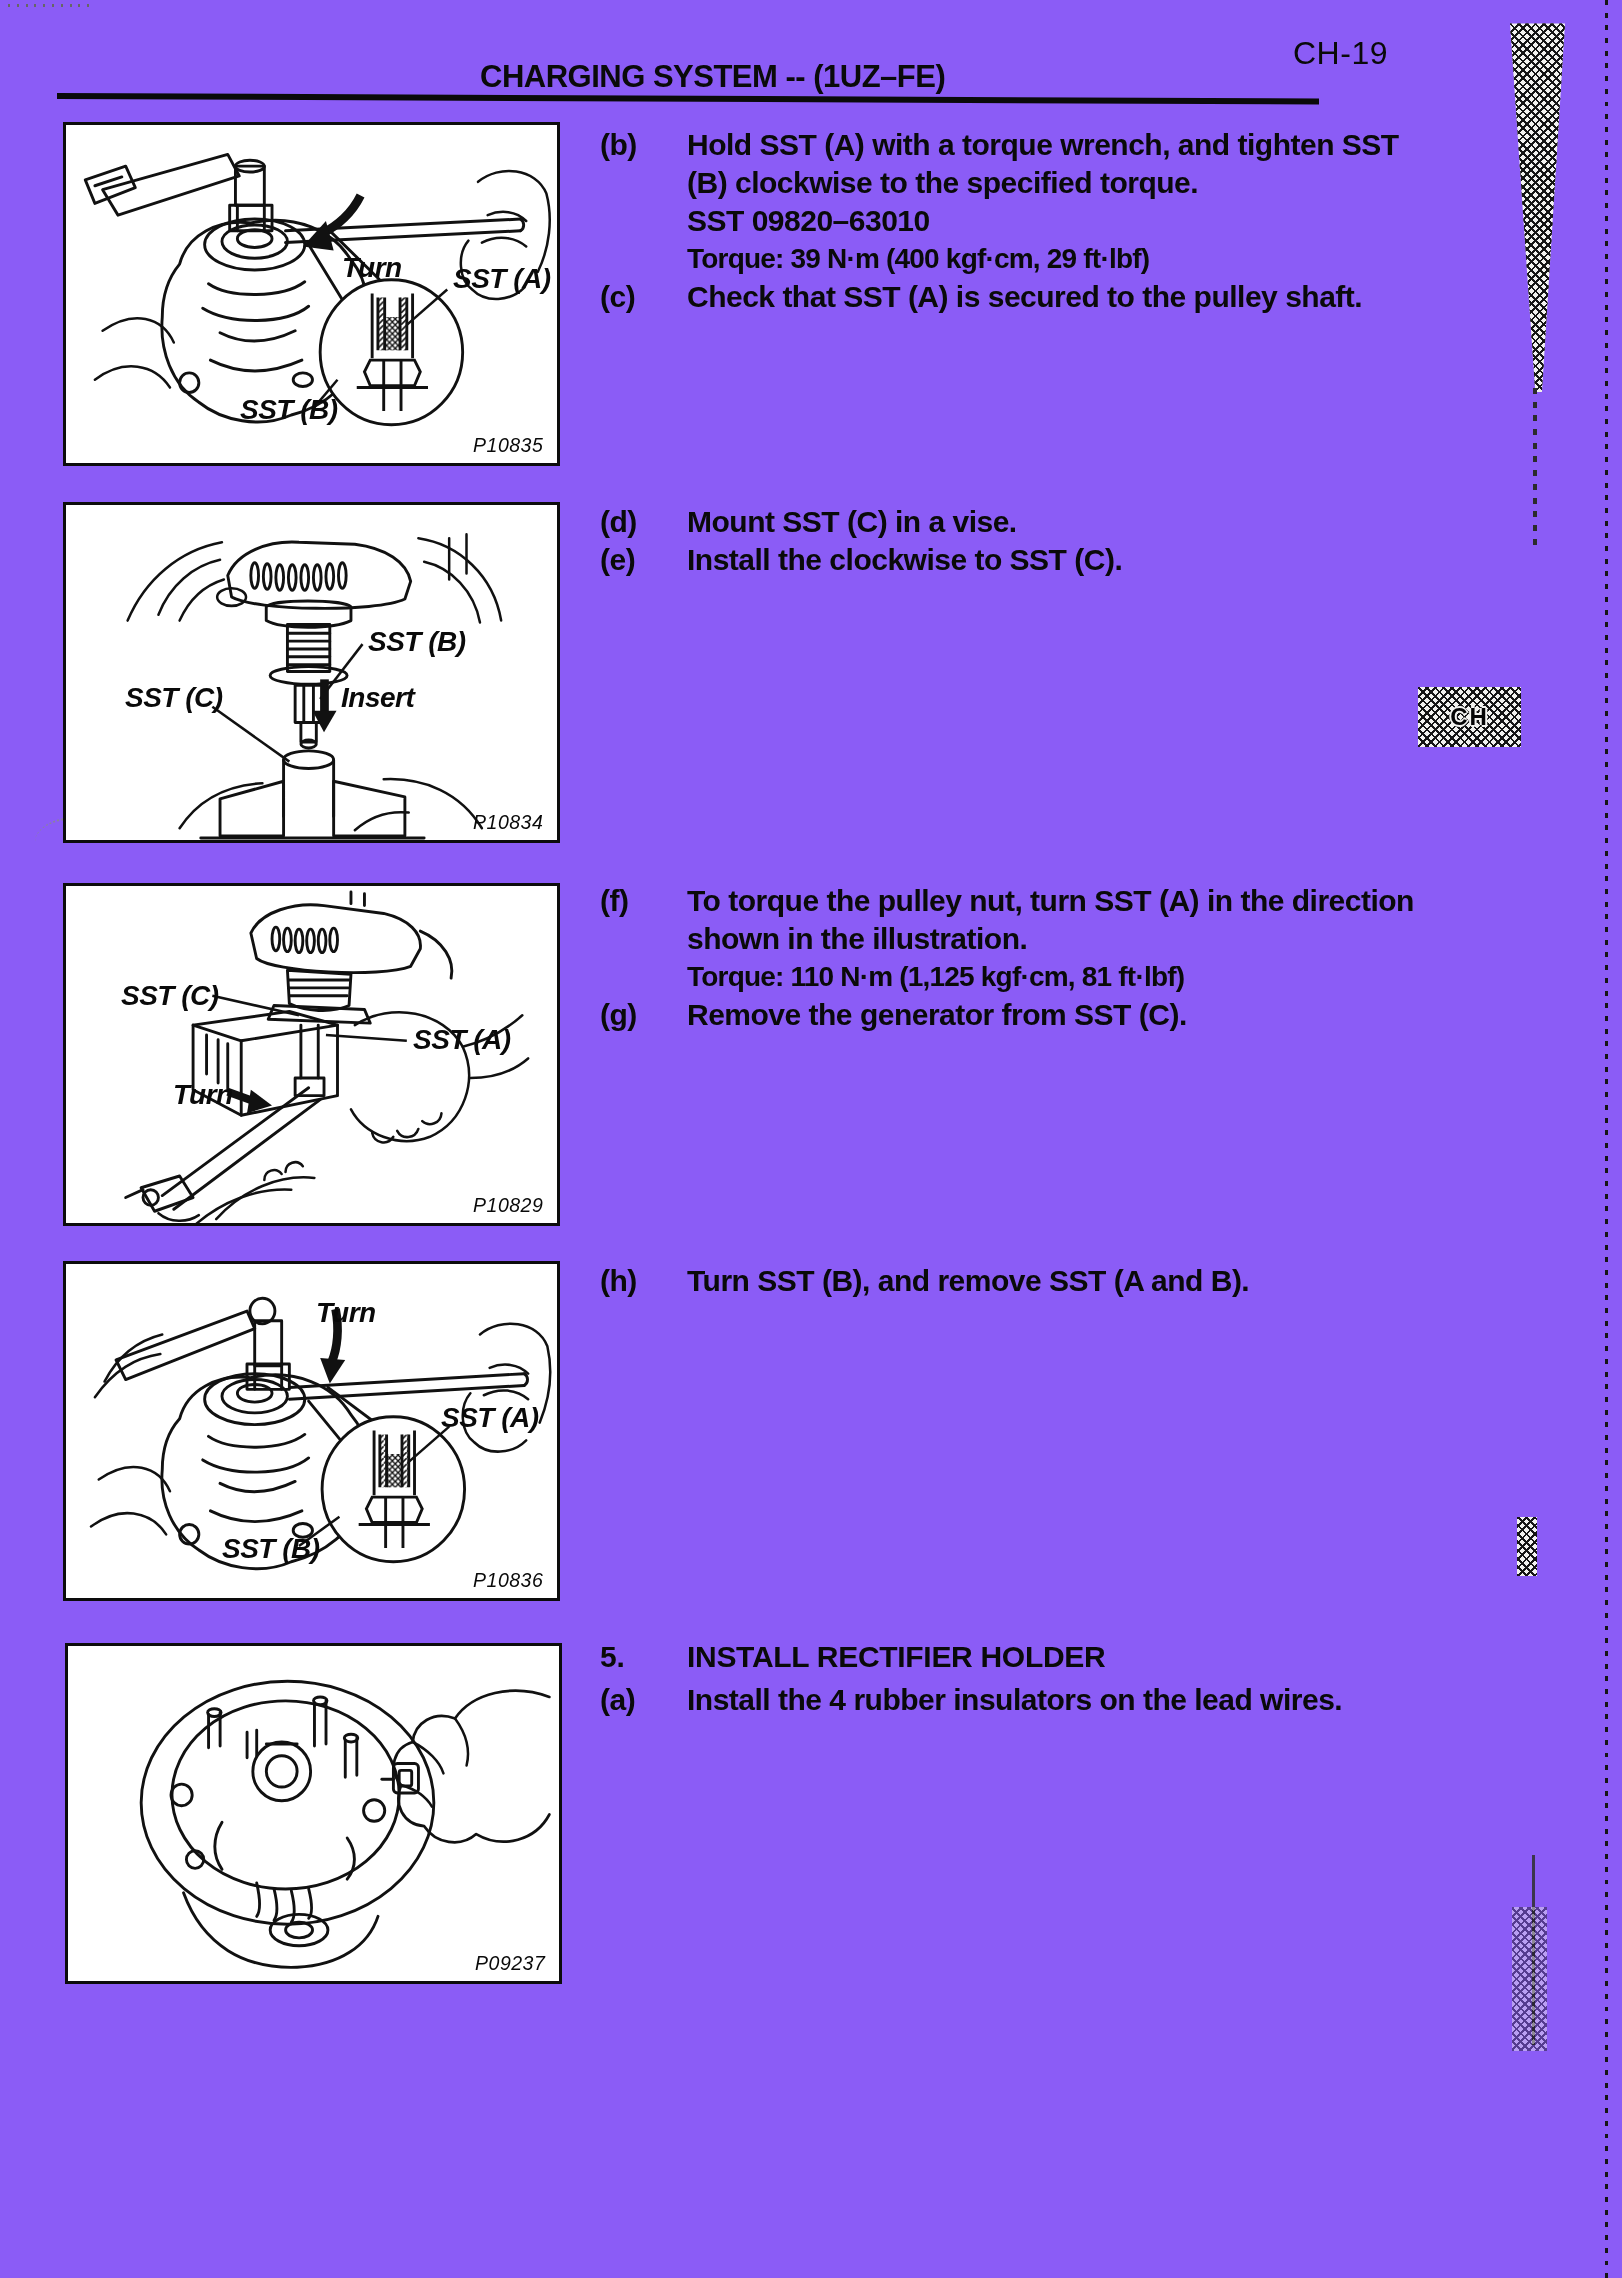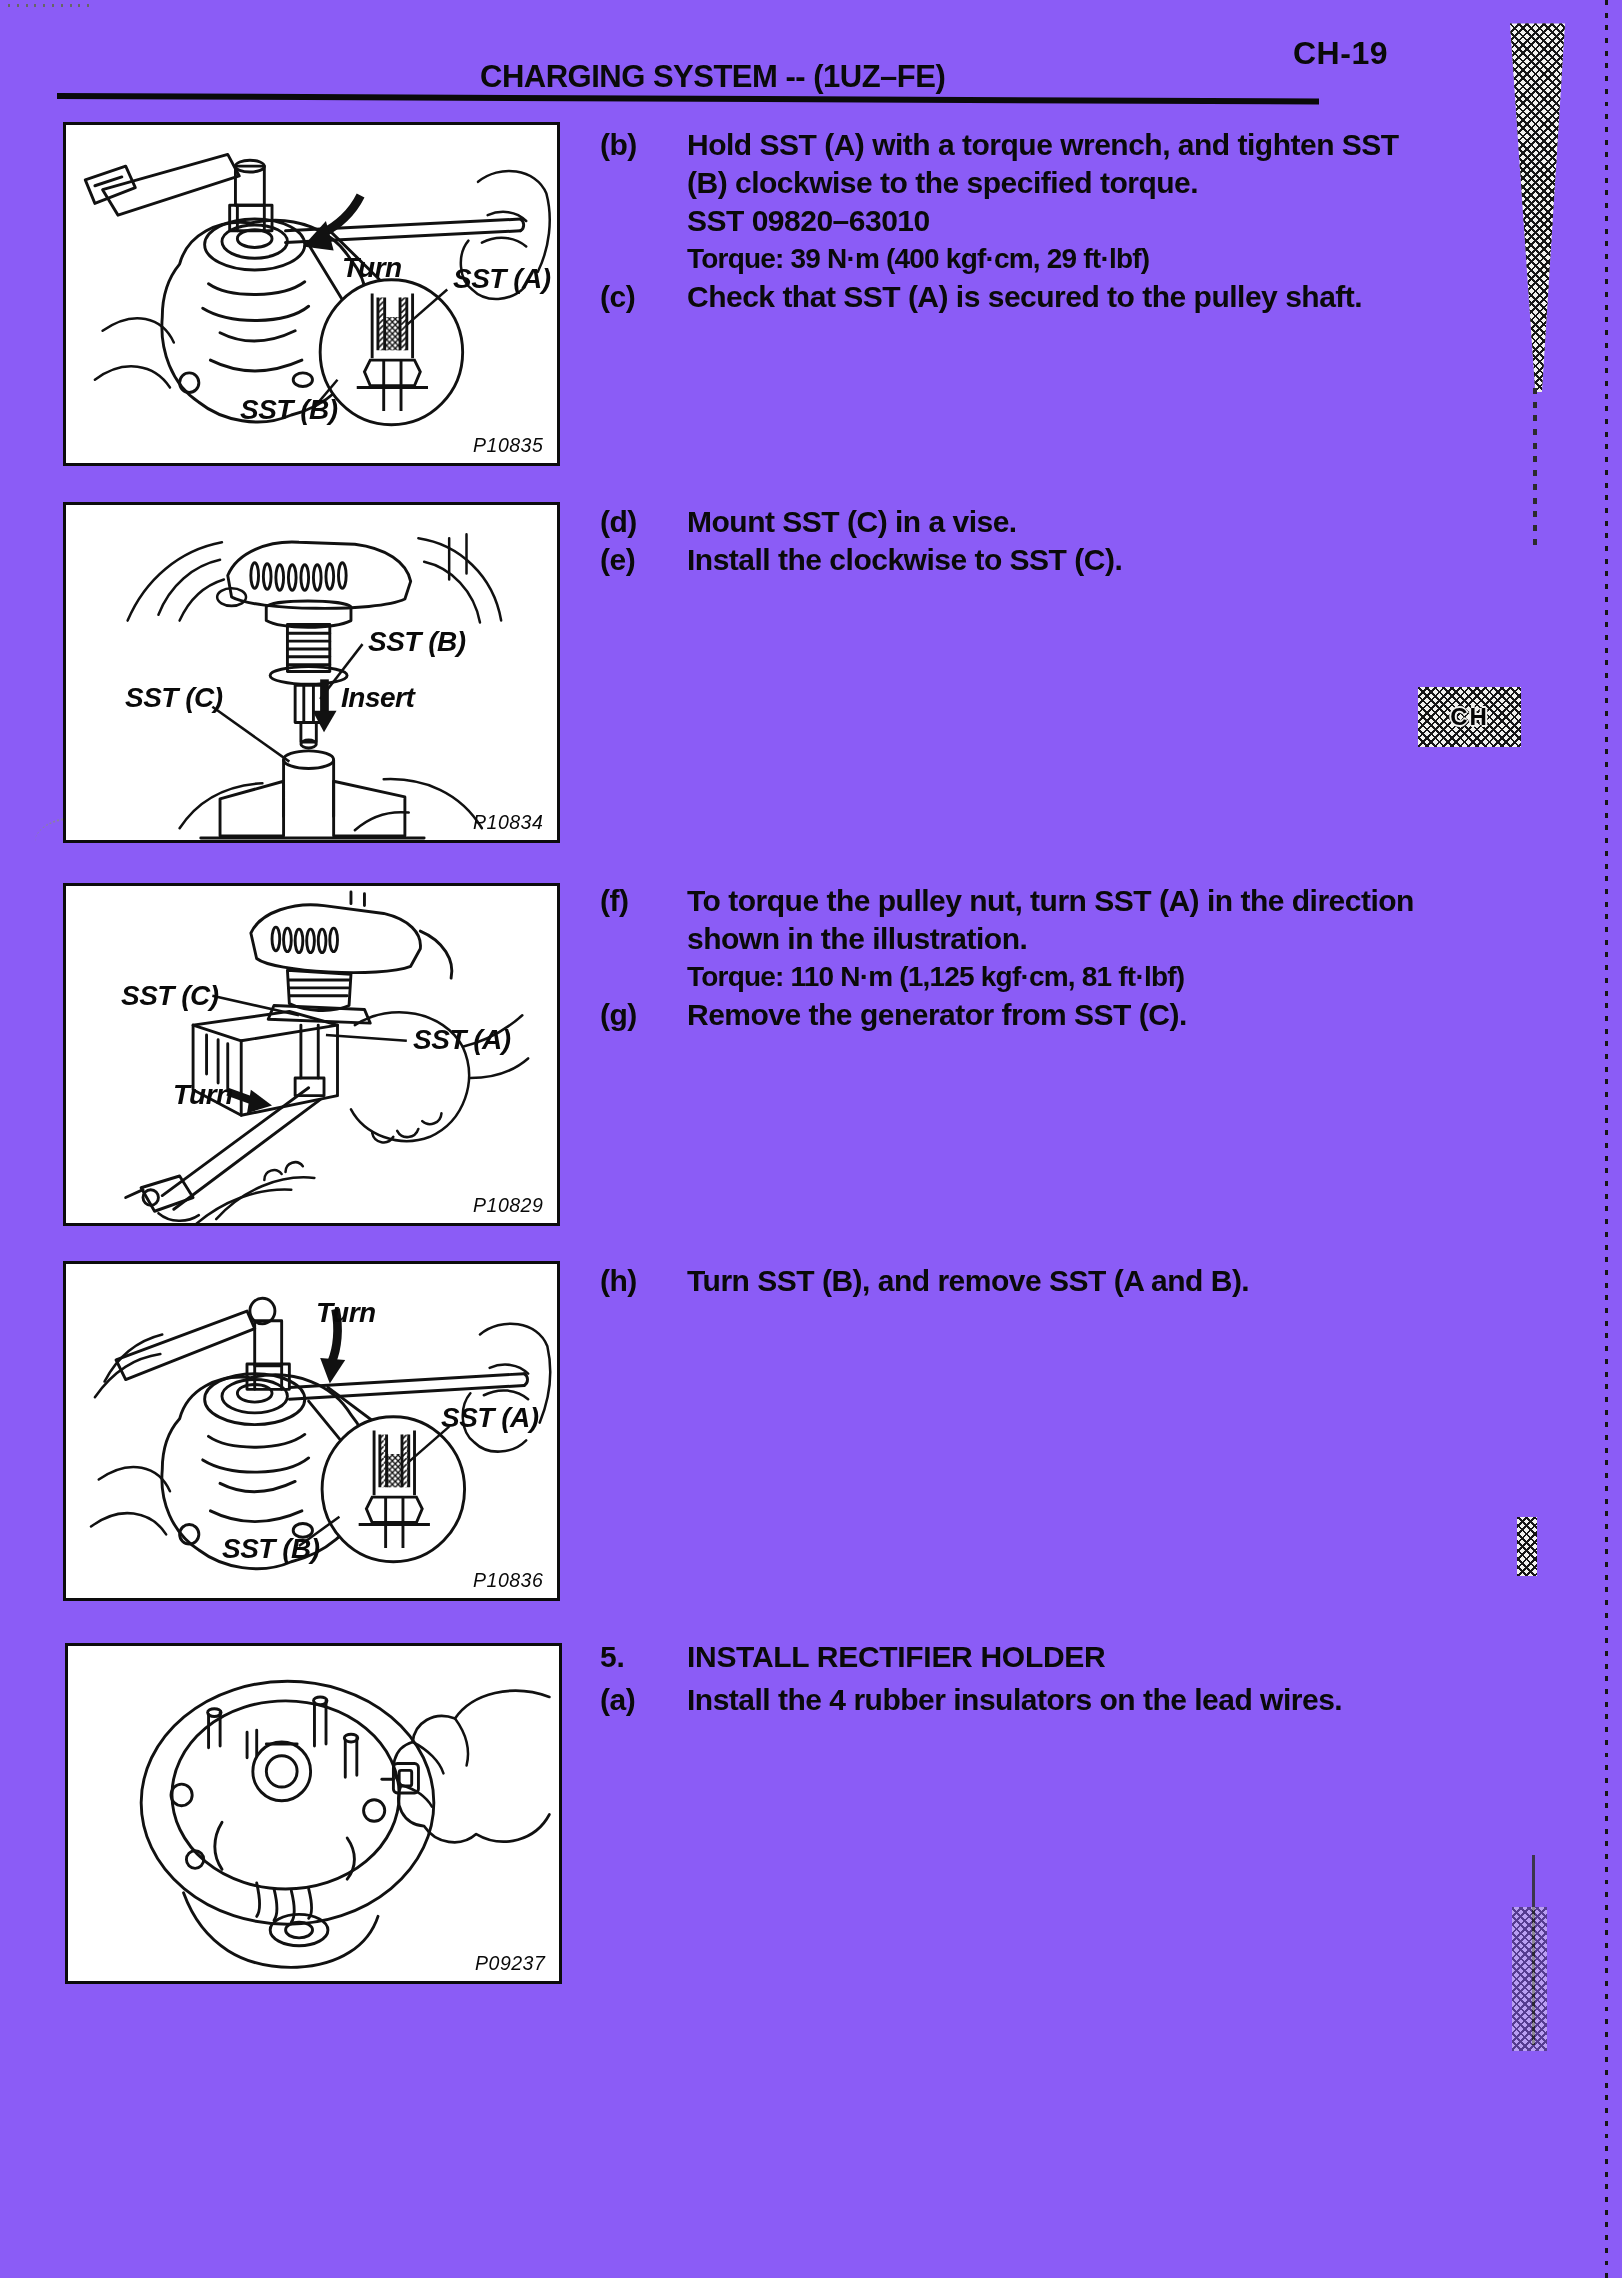--- a/index.html
+++ b/index.html
@@ -4,21 +4,21 @@
 <title>CH-19 Charging System</title>
 <style>
   html,body{margin:0;padding:0;background:#e8e8e8;}
   .page{
     position:relative;width:1623px;height:2278px;margin:0 auto;
     background:#8b5cf6;overflow:hidden;color:#0a0a0a;
     font-family:"Liberation Sans",sans-serif;
   }
   
   .title{position:absolute;left:480px;top:59px;font-size:31px;font-weight:700;letter-spacing:-0.5px;white-space:nowrap;}
-  .pagenum{position:absolute;left:1293px;top:35px;font-size:32px;font-weight:700;letter-spacing:0.5px;}
+  .pagenum{position:absolute;left:1293px;top:35px;font-size:32px;font-weight:400;letter-spacing:0.5px;}
   .hrule{position:absolute;left:57px;top:93px;width:1262px;height:5.9px;background:#0a0a0a;transform:rotate(.25deg);transform-origin:left center;}
   .corner-dots{position:absolute;left:7.8px;top:3.9px;width:86px;height:2.9px;background:repeating-linear-gradient(to right,#666 0 2px,transparent 2px 8.8px);}
   
   .fig{position:absolute;left:63px;width:497px;border:3.9px solid #0c0c0c;background:#fff;box-sizing:border-box;font-style:italic;}
   #fig1{top:122px;height:344px}
   #fig2{top:502px;height:341px}
   #fig3{top:883px;height:343px}
   #fig4{top:1261px;height:340px}
   #fig5{top:1641px;height:341px}
   .fig svg{position:absolute;left:0;top:0;width:100%;height:100%;}

